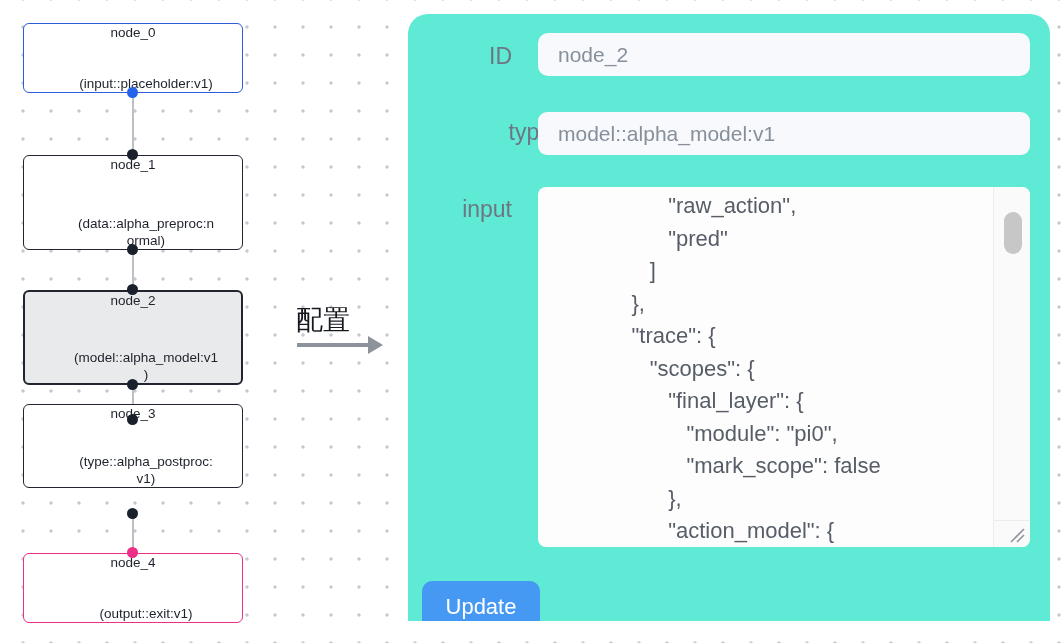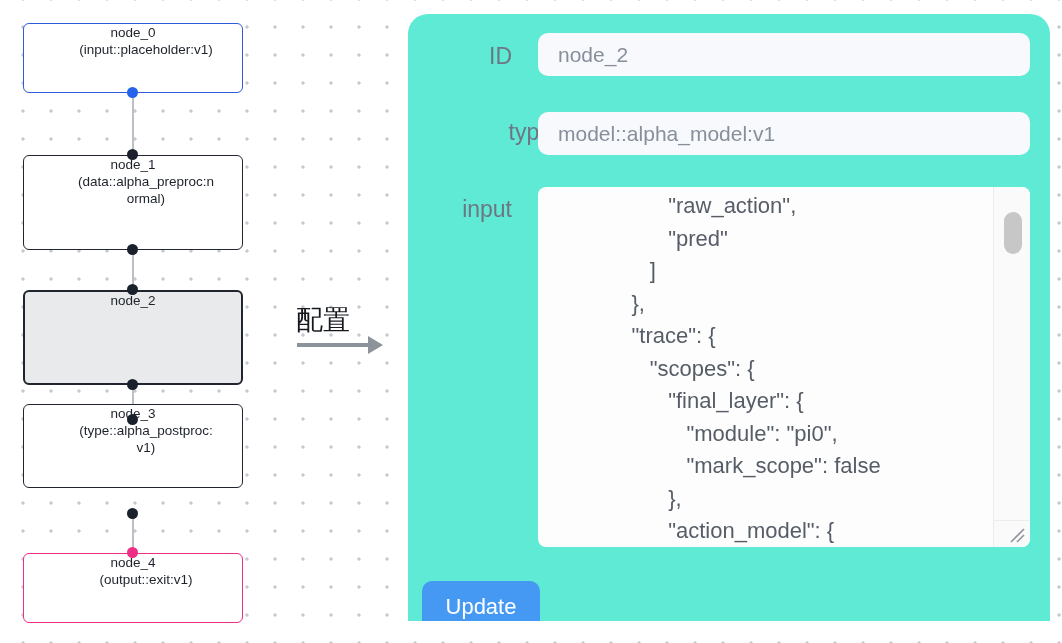--- a/index.html
+++ b/index.html
@@ -11,21 +11,21 @@
   .dot-grid{
     position:absolute;inset:0;
     background-image:radial-gradient(circle,#c6c9ce 1.5px,transparent 1.7px);
     background-size:28px 28px;background-position:9px 13px;
   }
 
   
   .node{
     position:absolute;left:23px;width:220px;box-sizing:border-box;
     background:#ffffff;border:1.5px solid #20252e;border-radius:6px;
-    display:flex;flex-direction:column;align-items:center;justify-content:flex-start;
+    display:flex;flex-direction:column;align-items:center;justify-content:space-between;
     text-align:center;color:#1d222b;font-size:13.5px;line-height:17px;
   }
   .node .sub{white-space:pre-line;margin-left:26px;}
   .n0{top:23px;height:70px;border-color:#2e5bd7;}
   .n1{top:155px;height:95px;}
   .n2{top:290px;height:95px;background:#e9eaeb;border-width:2px;}
   .n3{top:404px;height:84px;}
   .n4{top:553px;height:70px;border-color:#ee2f87;}
 
   .edge{position:absolute;left:132px;width:2px;background:#bcc0c6;}
@@ -65,21 +65,21 @@
   .lbl-type{top:106px;margin-left:40px;}
   .lbl-config{top:183px;}
 
   .p-field{
     position:absolute;left:130px;width:492px;height:43px;box-sizing:border-box;
     background:#f7f9fc;border:none;outline:none;border-radius:10px;
     font-family:"Liberation Sans", sans-serif;font-size:21px;color:#878f9b;
     padding:0 20px;
   }
   .f-id{top:19px;}
-  .f-type{top:98px;}
+  .f-type{top:98px;border-radius:9px;}
 
   .p-textarea{
     position:absolute;left:130px;top:173px;width:492px;height:360px;
     background:#fdfdfe;border-radius:8px;overflow:hidden;
   }
   .p-textarea pre{
     margin:0;padding:3px 0 0 14px;
     font-family:"Liberation Sans", sans-serif;
     font-size:22px;line-height:32.5px;color:#565d66;white-space:pre;
   }
@@ -111,20 +111,22 @@
     <div class="title">node_0</div>
     <div class="sub">(input::placeholder:v1)</div>
   </div>
   <div class="node n1">
     <div class="title">node_1</div>
     <div class="sub">(data::alpha_preproc:n
 ormal)</div>
   </div>
   <div class="node n2">
     <div class="title">node_2</div>
+    <div class="sub">(model::alpha_model:v1
+)</div>
   </div>
   <div class="node n3">
     <div class="title">node_3</div>
     <div class="sub">(type::alpha_postproc:
 v1)</div>
   </div>
   <div class="node n4">
     <div class="title">node_4</div>
     <div class="sub">(output::exit:v1)</div>
   </div>

